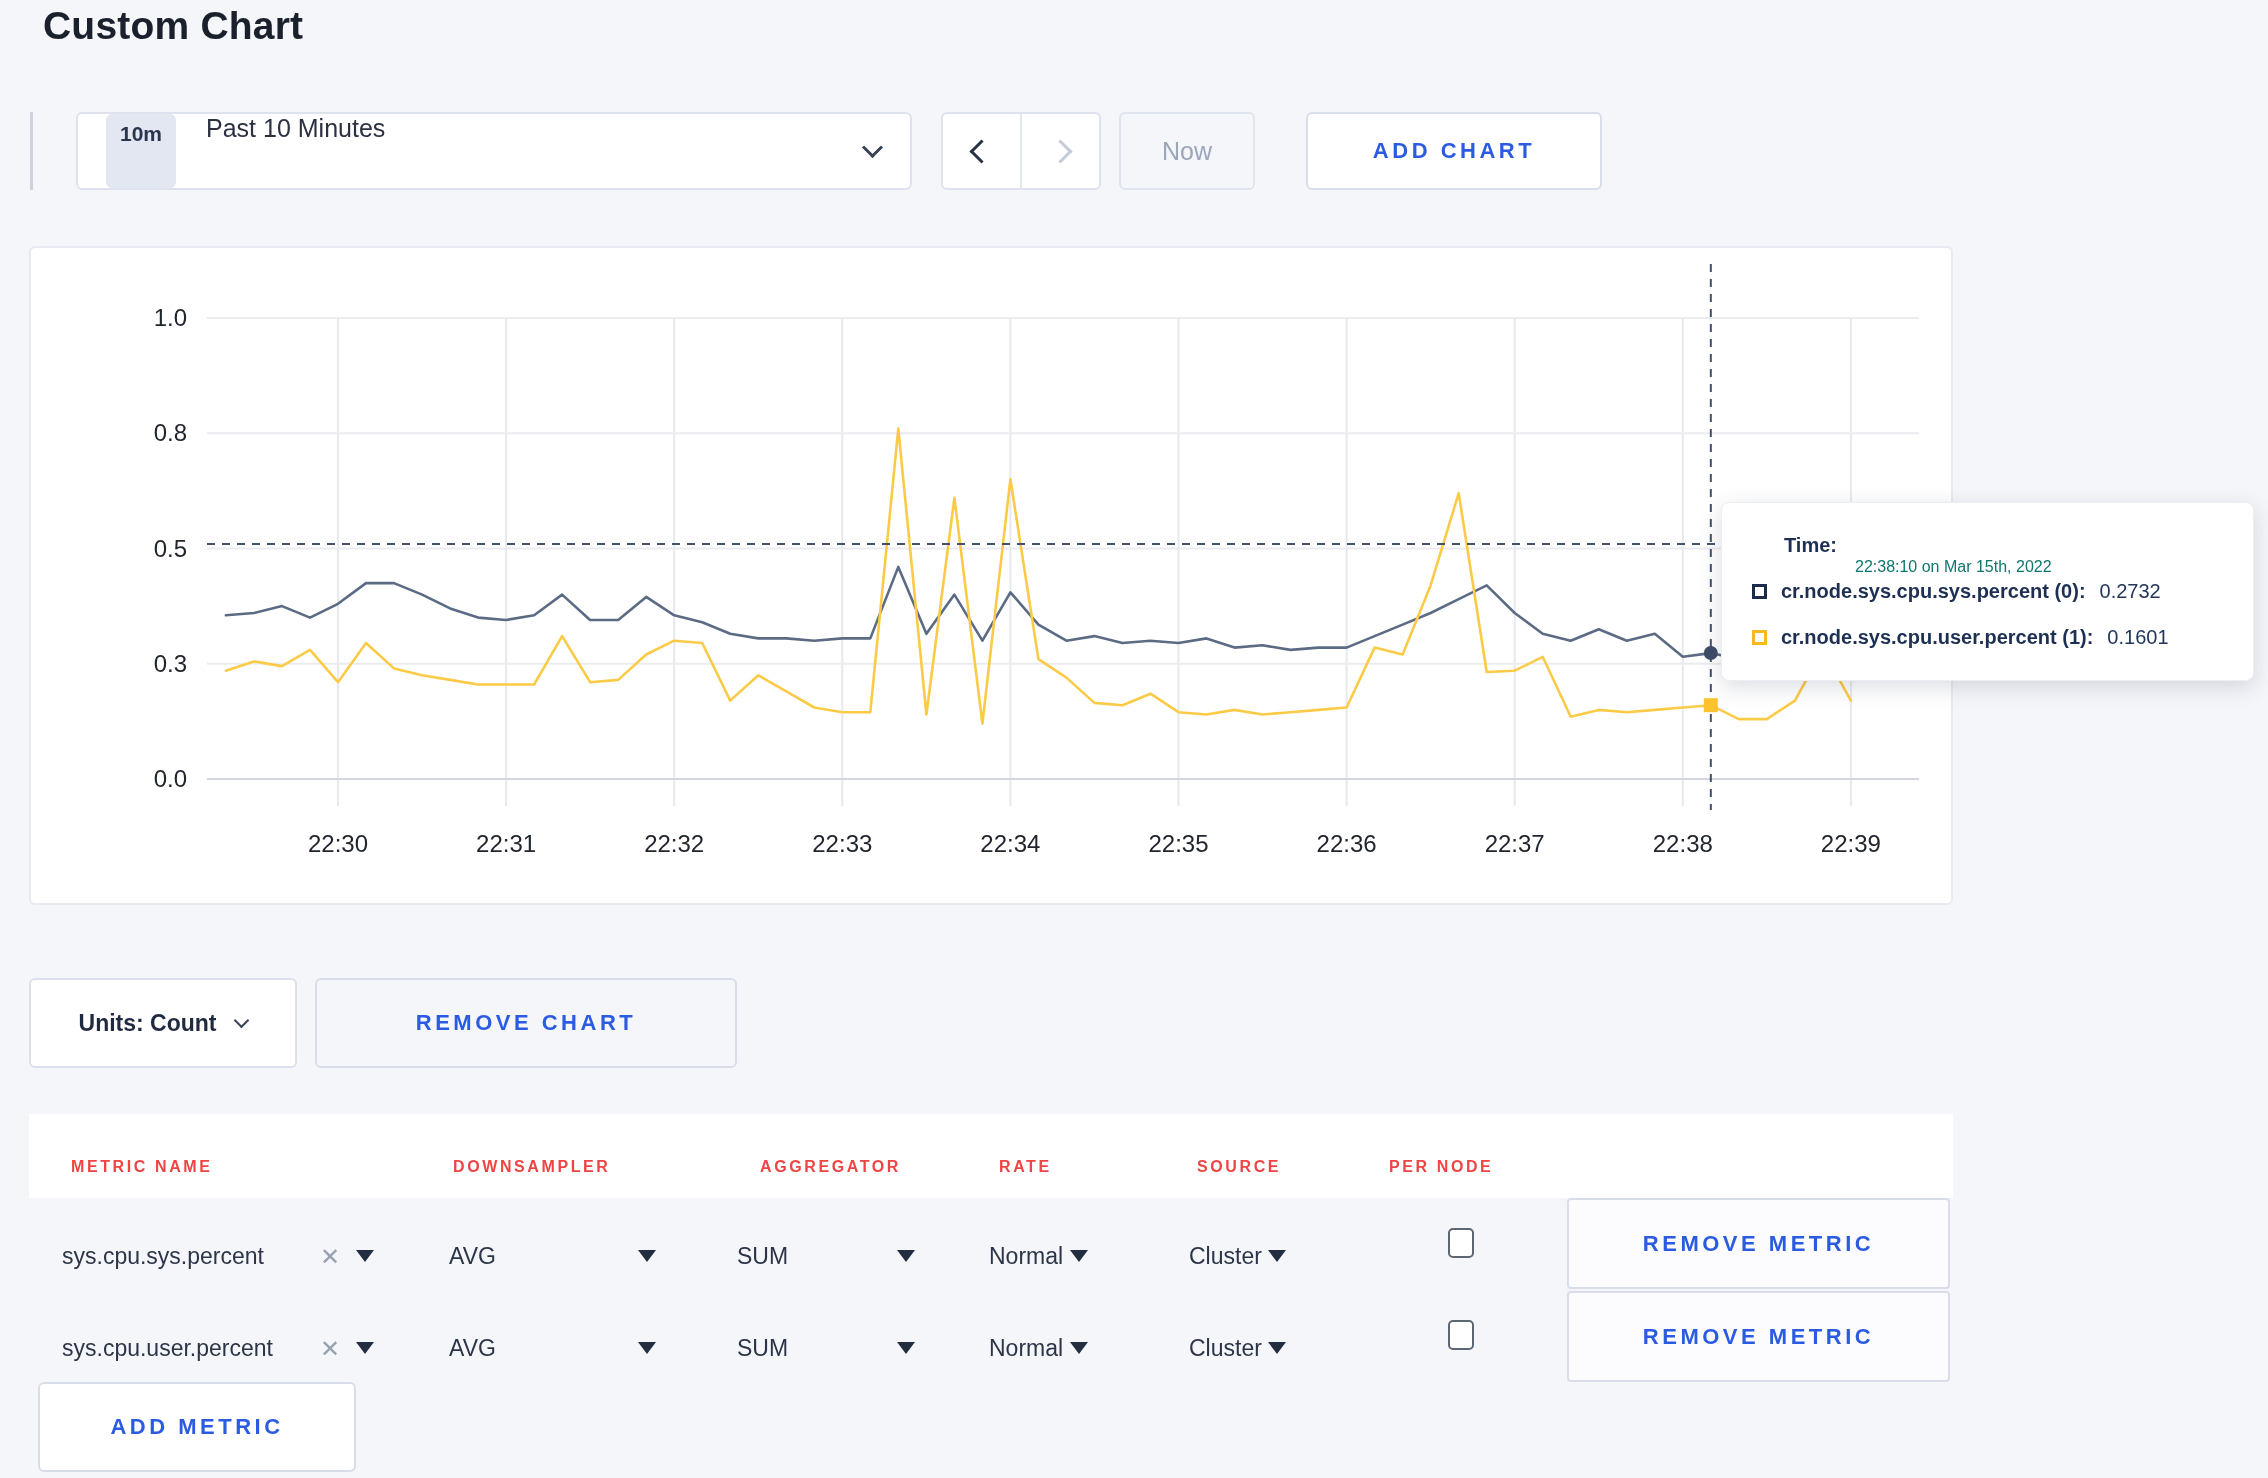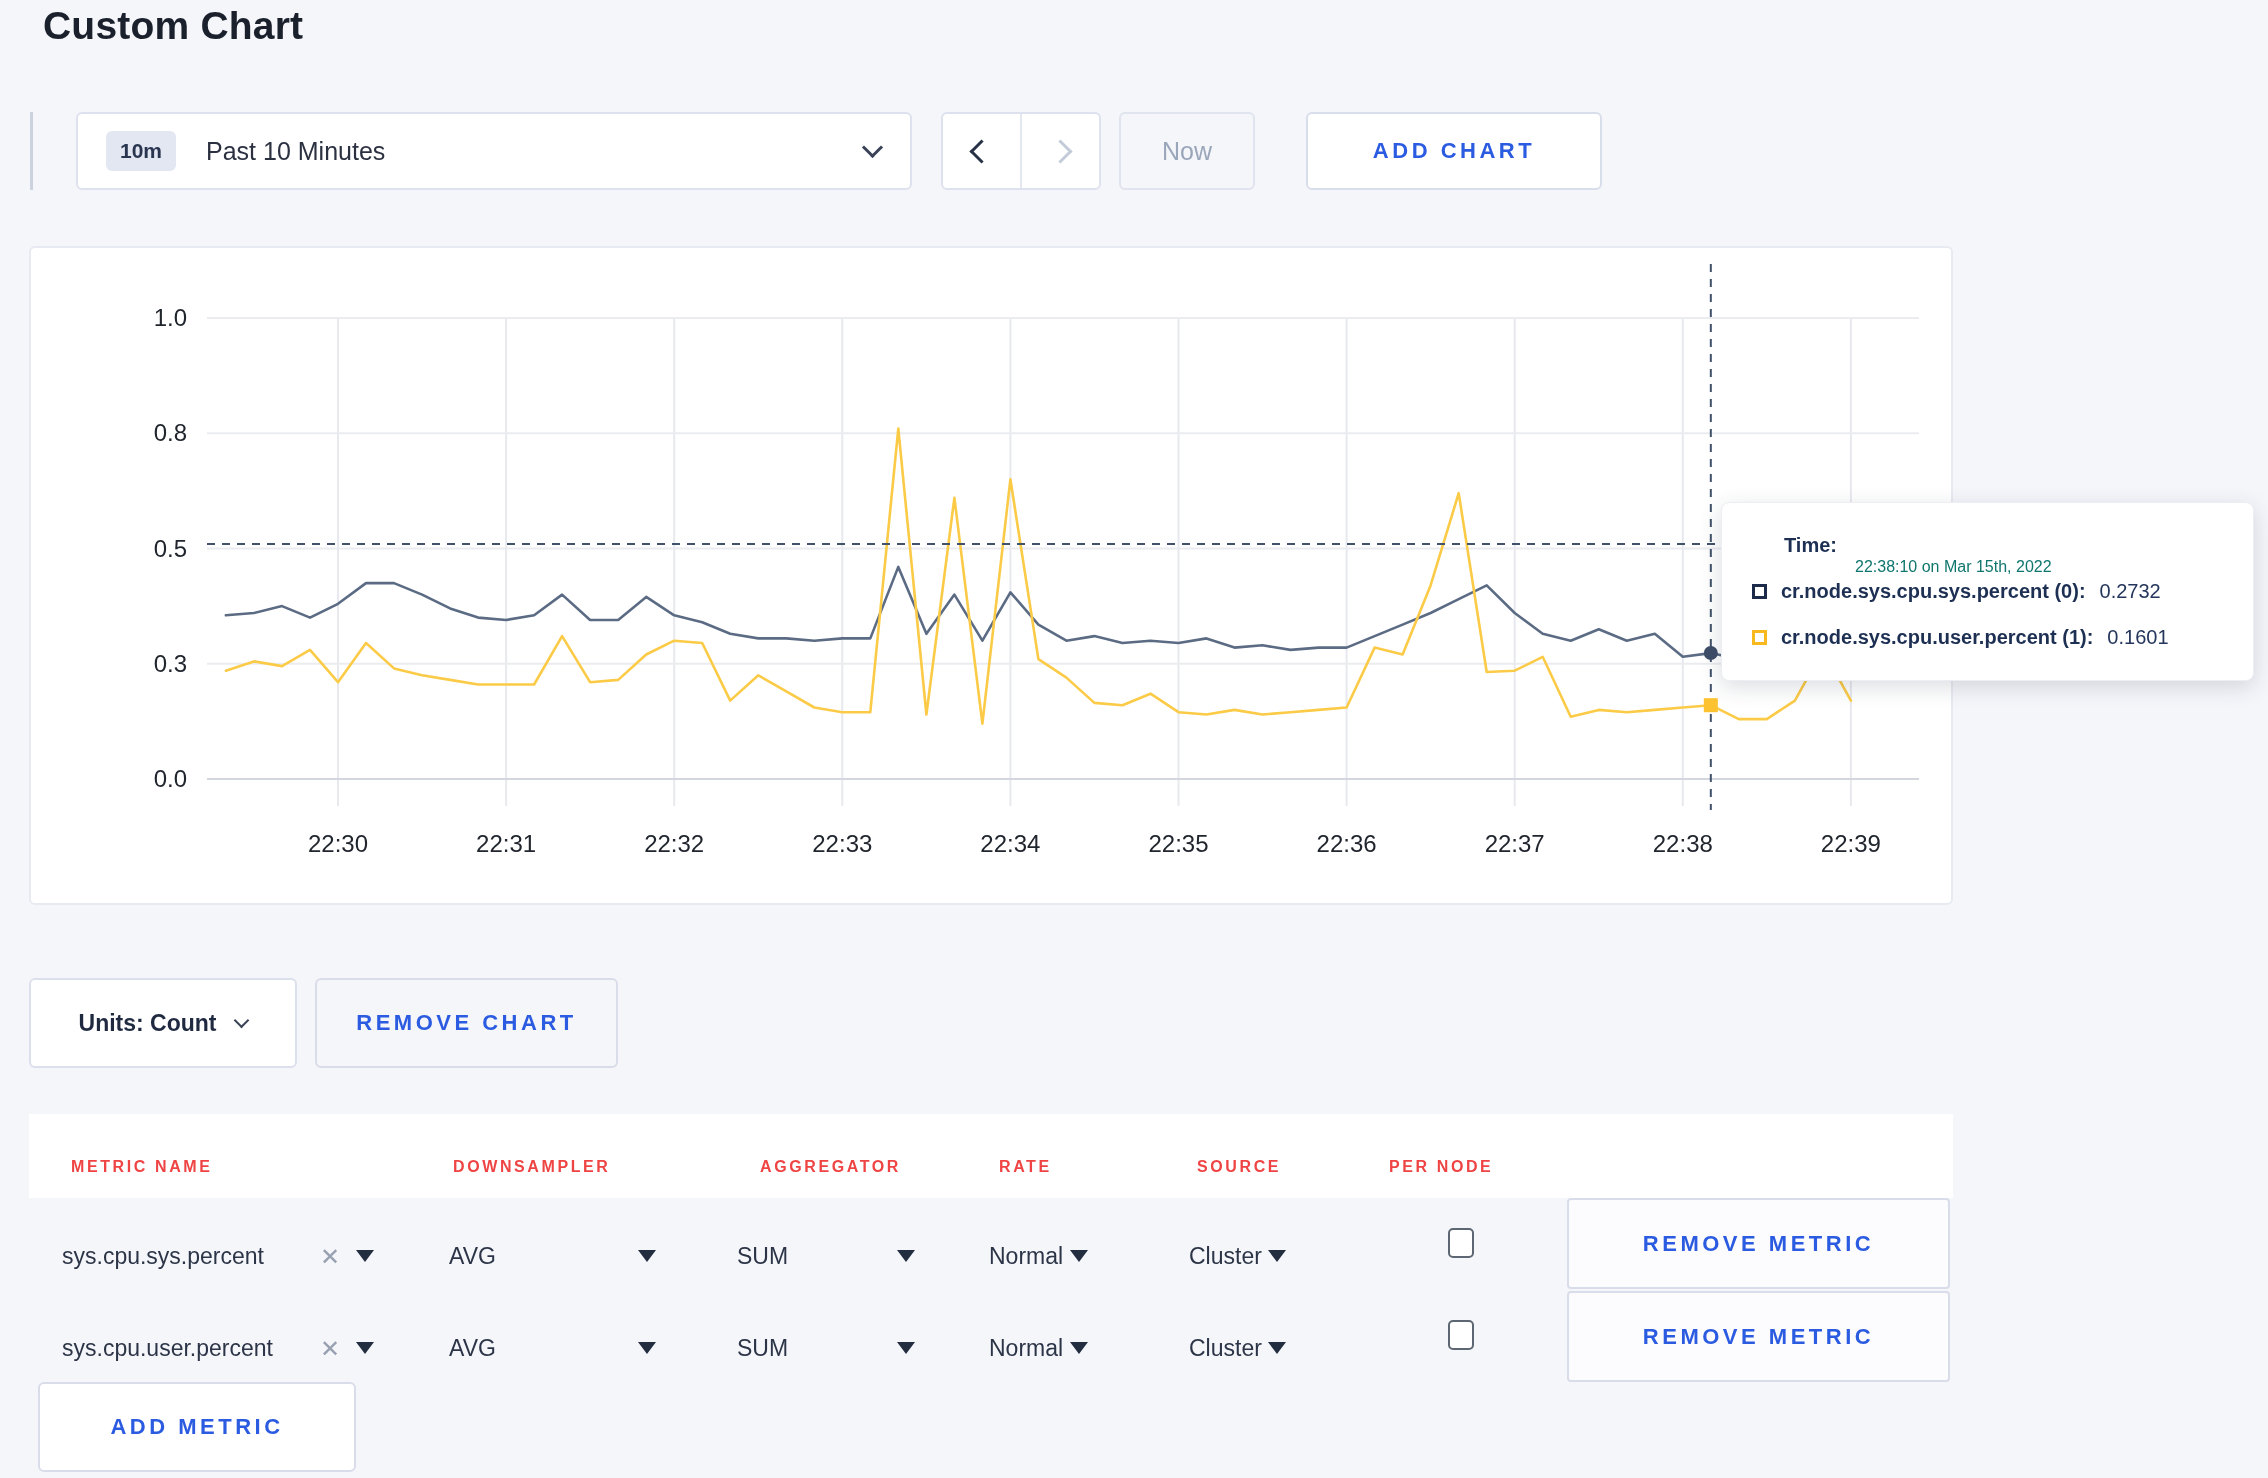--- a/index.html
+++ b/index.html
@@ -5,21 +5,21 @@
   * { margin:0; padding:0; box-sizing:border-box; }
   html,body { background:#f5f6fa; }
   body { font-family:"Liberation Sans", sans-serif; }
   #app { position:relative; width:2268px; height:1478px; background:#f5f6fa; overflow:hidden; }
 
   
   .page-title { position:absolute; left:43px; top:4px; font-size:39px; font-weight:700; color:#1a202c; letter-spacing:.2px; }
 
   
   .tb-divider { position:absolute; left:30px; top:112px; width:3px; height:78px; background:#ccd2de; }
-  .time-dropdown { position:absolute; left:76px; top:112px; width:836px; height:78px; background:#fff; border:2px solid #dde2ee; border-radius:6px; display:flex; align-items:center; padding:0 28px; cursor:pointer; }
+  .time-dropdown { position:absolute; left:76px; top:112px; width:836px; height:78px; background:#fff; border:2px solid #dde2ee; border-radius:6px; display:flex; padding:0 28px; cursor:pointer; }
   .time-badge { background:#e2e7f2; color:#2a3550; font-weight:700; font-size:21px; border-radius:6px; padding:8px 14px; }
   .time-label { margin-left:30px; font-size:25px; color:#2b3140; }
   .chev { width:15px; height:15px; border-right:3px solid #3a4356; border-bottom:3px solid #3a4356; transform:rotate(45deg); }
   .time-dropdown .chev { position:absolute; right:30px; top:26px; }
 
   .pager { position:absolute; left:941px; top:112px; width:160px; height:78px; background:#fff; border:2px solid #dde2ee; border-radius:6px; display:flex; }
   .pager-btn { flex:1; display:flex; align-items:center; justify-content:center; cursor:pointer; }
   .pager-btn + .pager-btn { border-left:2px solid #e3e7f0; }
   .arrow { width:17px; height:17px; border-right:3.5px solid #273246; border-bottom:3.5px solid #273246; }
   .arrow.left  { transform:rotate(135deg); }
@@ -42,21 +42,21 @@
   .tt-swatch { width:15px; height:15px; border:3px solid; background:#fff; flex:none; }
   .tt-swatch.sys  { border-color:#1c2b4a; }
   .tt-swatch.user { border-color:#f8b91f; }
   .tt-name { font-size:20px; font-weight:700; color:#1d3053; margin-left:14px; }
   .tt-value { font-size:20px; color:#24365c; margin-left:14px; }
 
   
   .units-btn { position:absolute; left:29px; top:978px; width:268px; height:90px; background:#fff; border:2px solid #dbe0ec; border-radius:6px; display:flex; align-items:center; justify-content:center; gap:20px; cursor:pointer; }
   .units-btn .label { font-size:23px; font-weight:700; color:#1f2940; }
   .units-btn .chev { width:11px; height:11px; border-width:2.5px; margin-top:-6px; }
-  .remove-chart-btn { position:absolute; left:315px; top:978px; width:303px; height:90px; border:2px solid #d9dde9; border-radius:6px; display:flex; align-items:center; justify-content:center; font-size:22px; font-weight:700; letter-spacing:3.5px; color:#2b5be0; cursor:pointer; }
+  .remove-chart-btn { position:absolute; left:315px; top:978px; width:422px; height:90px; border:2px solid #d9dde9; border-radius:6px; display:flex; align-items:center; justify-content:center; font-size:22px; font-weight:700; letter-spacing:3.5px; color:#2b5be0; cursor:pointer; }
 
   
   .mt-header { position:absolute; left:29px; top:1114px; width:1924px; height:84px; background:#fff; }
   .mt-col { position:absolute; top:44px; font-size:16px; font-weight:700; letter-spacing:2.6px; color:#ef4444; }
   .c-metric      { left:42px; }
   .c-downsampler { left:424px; }
   .c-aggregator  { left:712px;margin-left:19px; }
   .c-rate        { left:970px; }
   .c-source      { left:1168px; }
   .c-pernode     { left:1360px; }

